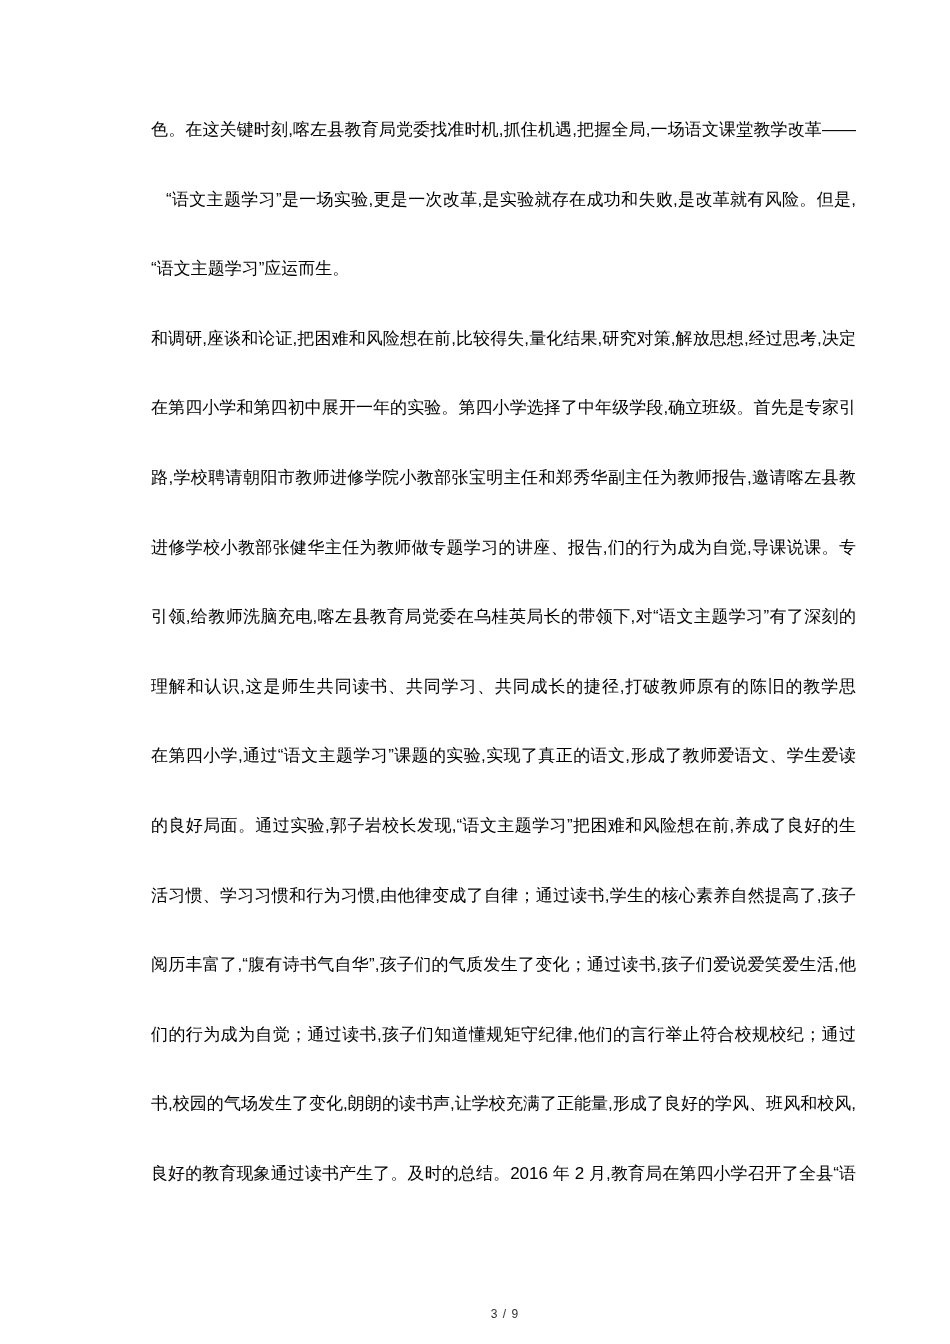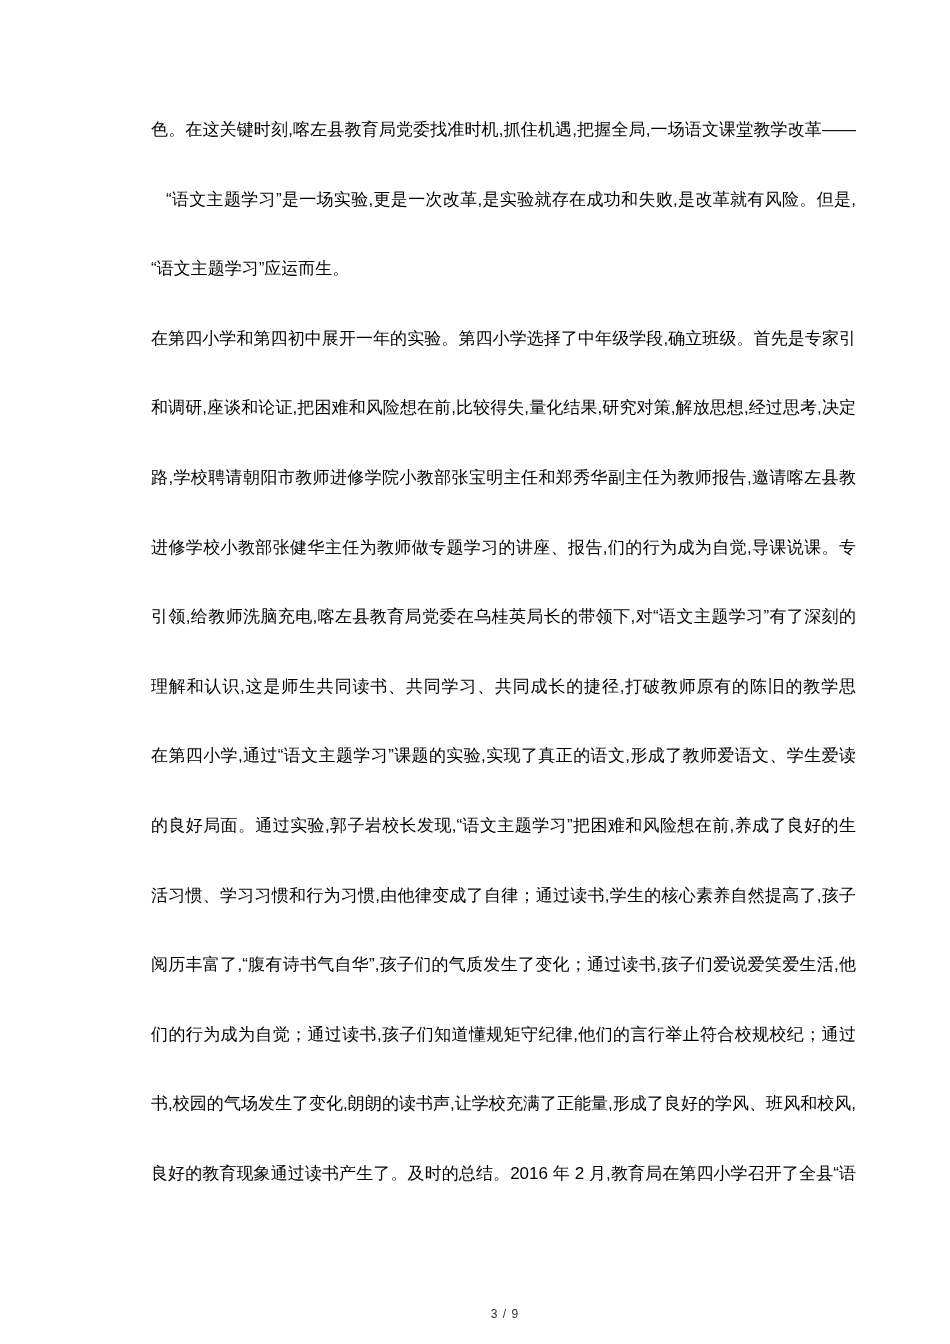--- a/index.html
+++ b/index.html
@@ -46,22 +46,22 @@
   }
 </style>
 </head>
 <body>
 
 <div class="page">
   <div class="text-block" id="text-block">
       <div class="line justify">色。在这关键时刻,喀左县教育局党委找准时机,抓住机遇,把握全局,一场语文课堂教学改革——</div>
       <div class="line justify indent">“语文主题学习”是一场实验,更是一次改革,是实验就存在成功和失败,是改革就有风险。但是,</div>
       <div class="line">“语文主题学习”应运而生。</div>
+      <div class="line justify">和调研,座谈和论证,把困难和风险想在前,比较得失,量化结果,研究对策,解放思想,经过思考,决定</div>
       <div class="line justify">在第四小学和第四初中展开一年的实验。第四小学选择了中年级学段,确立班级。首先是专家引</div>
-      <div class="line justify">和调研,座谈和论证,把困难和风险想在前,比较得失,量化结果,研究对策,解放思想,经过思考,决定</div>
       <div class="line justify">路,学校聘请朝阳市教师进修学院小教部张宝明主任和郑秀华副主任为教师报告,邀请喀左县教师</div>
       <div class="line justify">进修学校小教部张健华主任为教师做专题学习的讲座、报告,们的行为成为自觉,导课说课。专家的</div>
       <div class="line justify">引领,给教师洗脑充电,喀左县教育局党委在乌桂英局长的带领下,对“语文主题学习”有了深刻的</div>
       <div class="line justify">理解和认识,这是师生共同读书、共同学习、共同成长的捷径,打破教师原有的陈旧的教学思想。</div>
       <div class="line justify">在第四小学,通过“语文主题学习”课题的实验,实现了真正的语文,形成了教师爱语文、学生爱读书</div>
       <div class="line justify">的良好局面。通过实验,郭子岩校长发现,“语文主题学习”把困难和风险想在前,养成了良好的生</div>
       <div class="line justify">活习惯、学习习惯和行为习惯,由他律变成了自律；通过读书,学生的核心素养自然提高了,孩子们</div>
       <div class="line justify">阅历丰富了,“腹有诗书气自华”,孩子们的气质发生了变化；通过读书,孩子们爱说爱笑爱生活,他</div>
       <div class="line justify">们的行为成为自觉；通过读书,孩子们知道懂规矩守纪律,他们的言行举止符合校规校纪；通过读</div>
       <div class="line justify">书,校园的气场发生了变化,朗朗的读书声,让学校充满了正能量,形成了良好的学风、班风和校风,</div>

